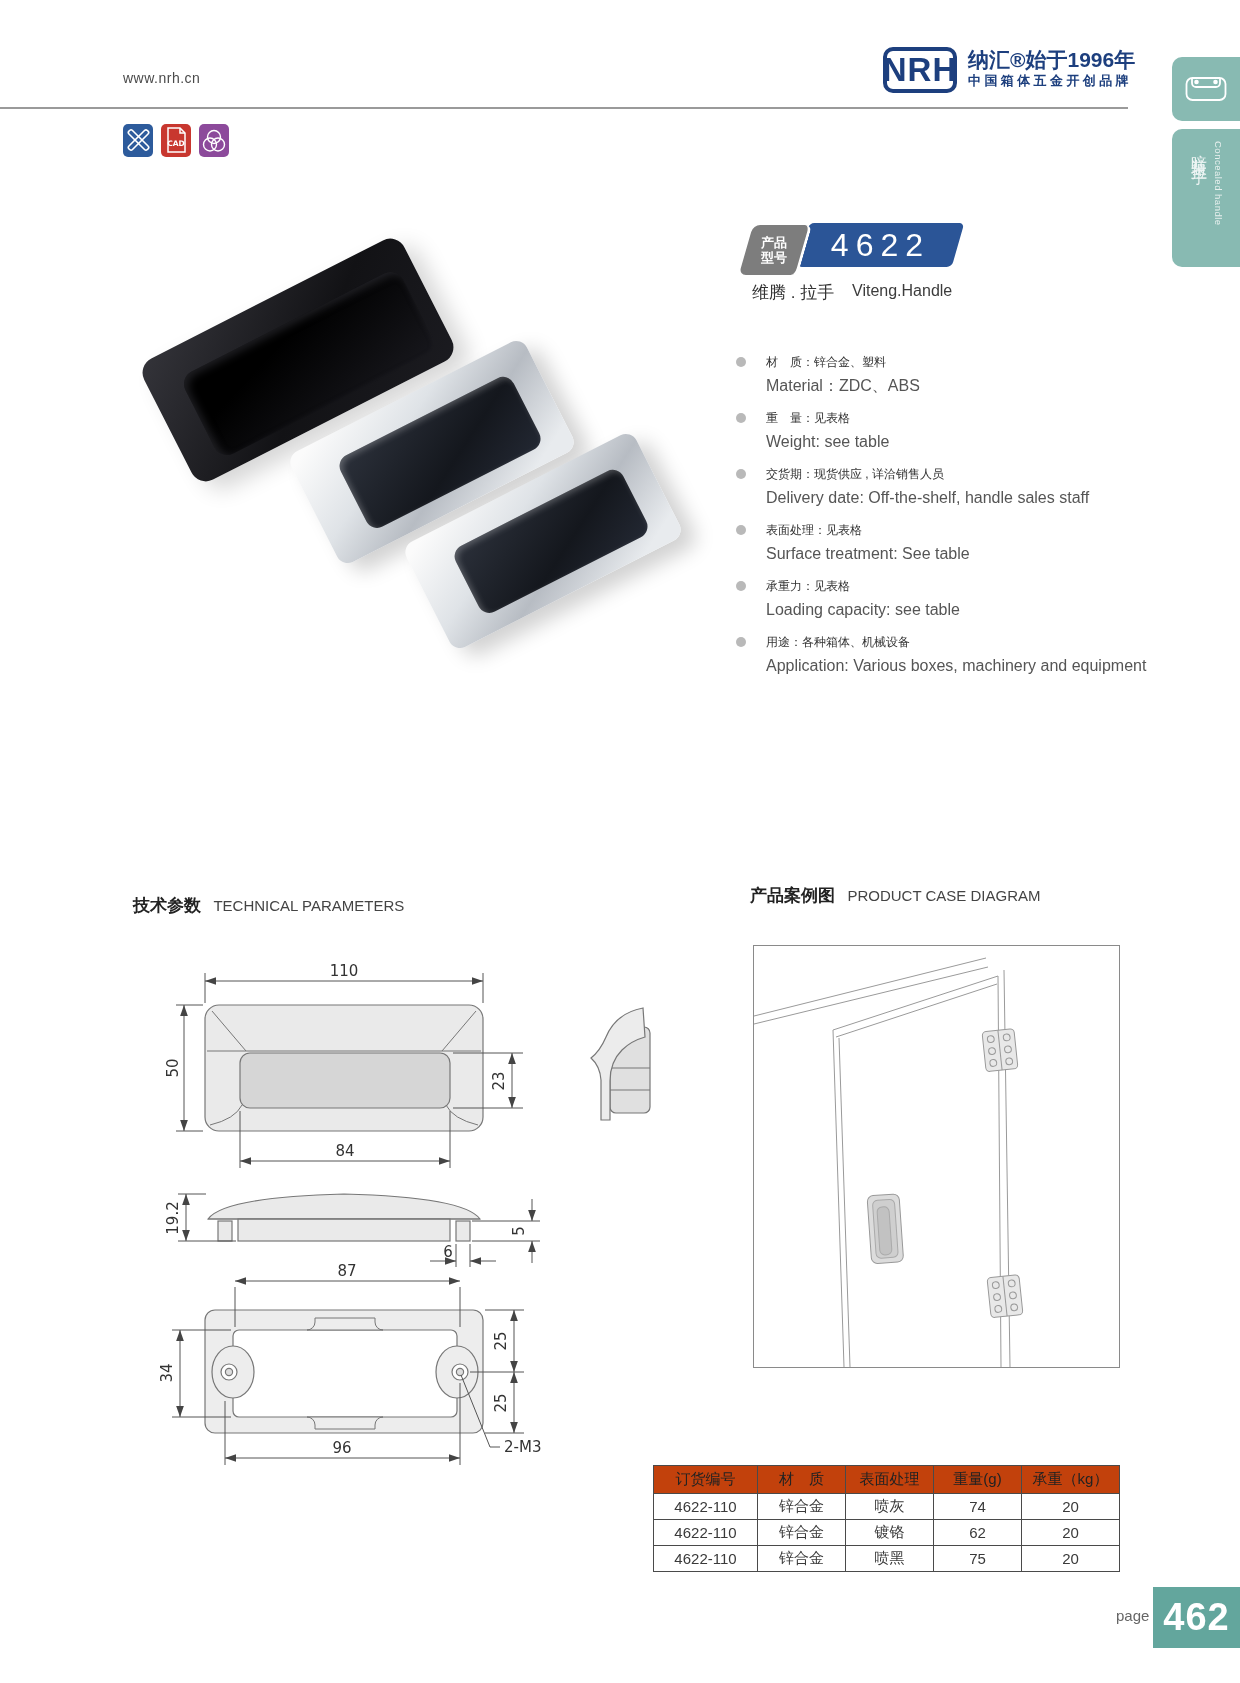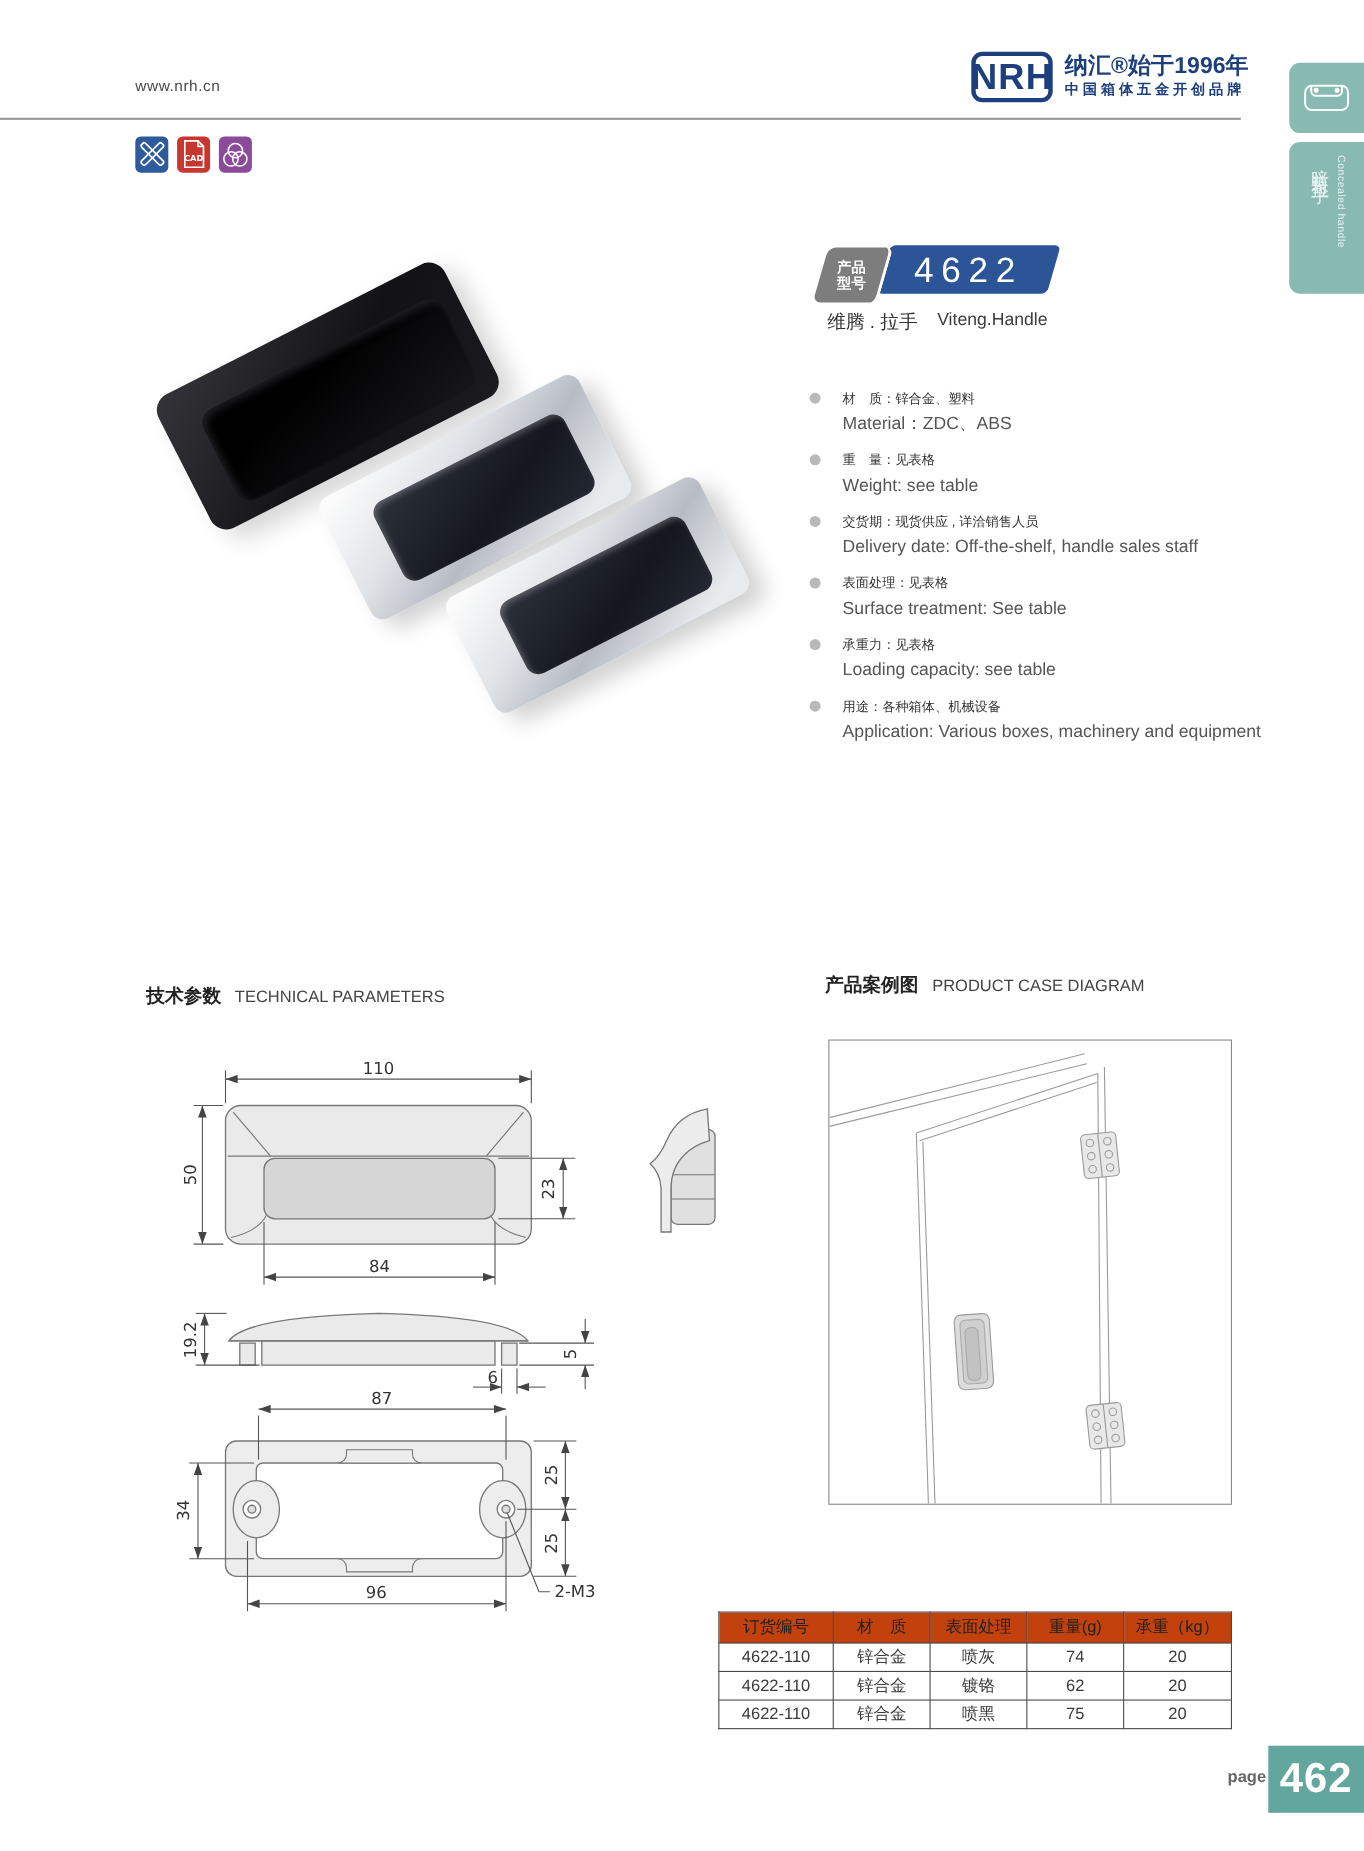--- a/index.html
+++ b/index.html
@@ -68,21 +68,21 @@
   
   .case-box{left:753px;top:945px;width:367px;height:423px;border:1px solid #8a8a8a;box-sizing:border-box;}
 
   
   .spec{left:653px;top:1465px;border-collapse:collapse;table-layout:fixed;}
   .spec th,.spec td{border:1px solid #4a4a4a;text-align:center;font-weight:normal;}
   .spec th{background:#c2410c;color:#222;font-size:15px;height:25px;}
   .spec td{font-size:15px;color:#3a3a3a;height:23px;}
 
   
-  .page-label{left:1116px;top:1607px;font-size:15px;color:#666;font-weight:bold;}
+  .page-label{left:1116px;top:1607px;font-size:15px;color:#666;}
   .page-box{left:1153px;top:1587px;width:87px;height:61px;background:#63a69d;display:flex;align-items:center;justify-content:center;}
   .page-box span{color:#fff;font-size:38px;font-weight:bold;letter-spacing:1px;}
 
   
   svg text{font-family:"DejaVu Sans","Liberation Sans",sans-serif;}
   .dimt{font-size:15px;fill:#333;}
 </style>
 </head>
 <body>
 

